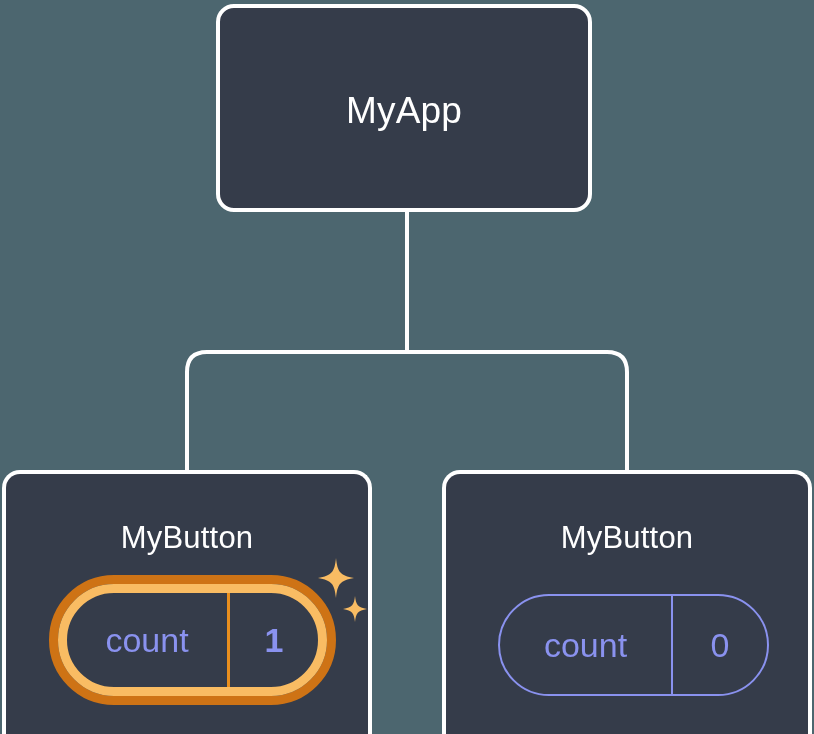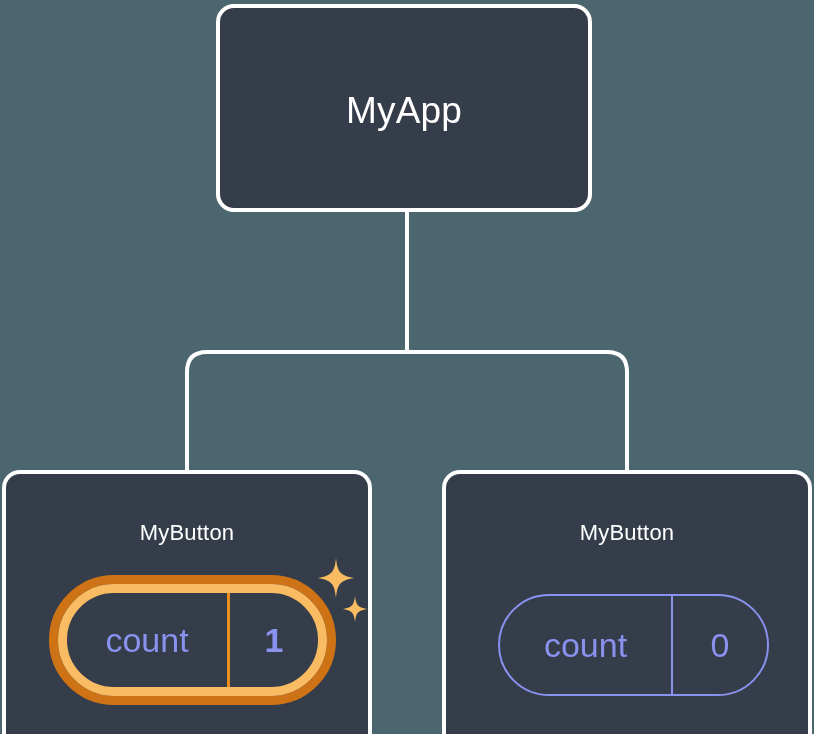--- a/index.html
+++ b/index.html
@@ -70,21 +70,21 @@
     font-weight: 400;
     letter-spacing: 0.2px;
     white-space: nowrap;
   }
   #node-root .node-title {
     top: 82px;
     font-size: 37px;
   }
   .child-title {
     top: 46px;
-    font-size: 22px;
+    font-size: 31px;
   }
 
   
   .state-pill {
     position: absolute;
     display: flex;
     align-items: stretch;
     box-sizing: border-box;
     background: #353c4a;
   }

